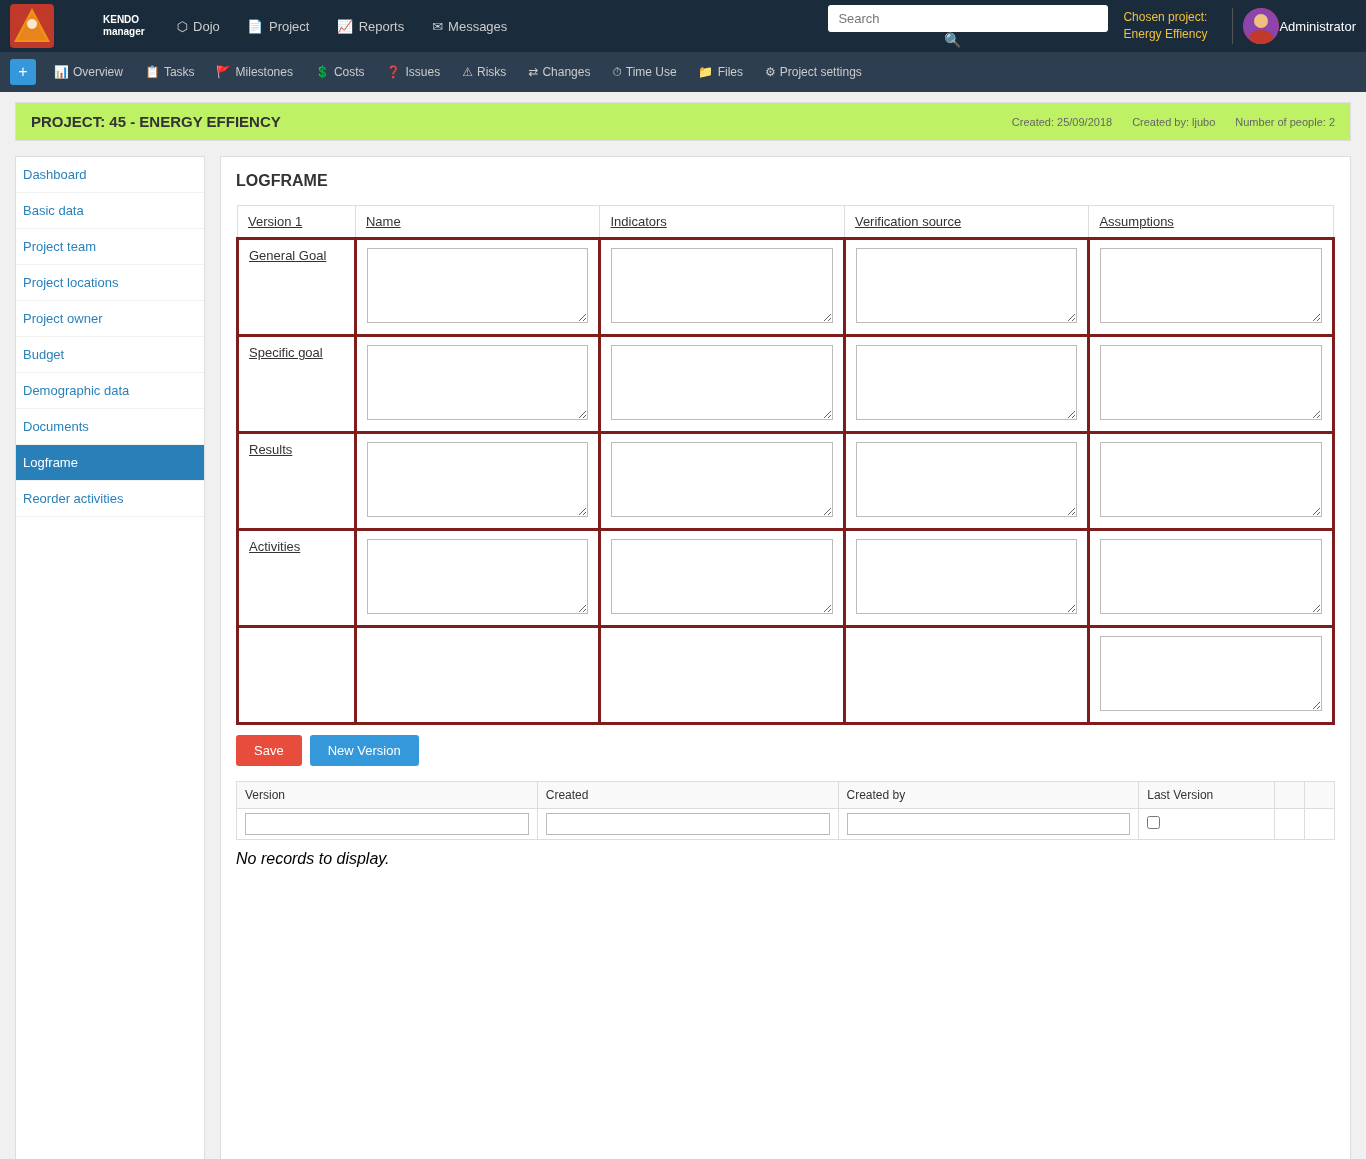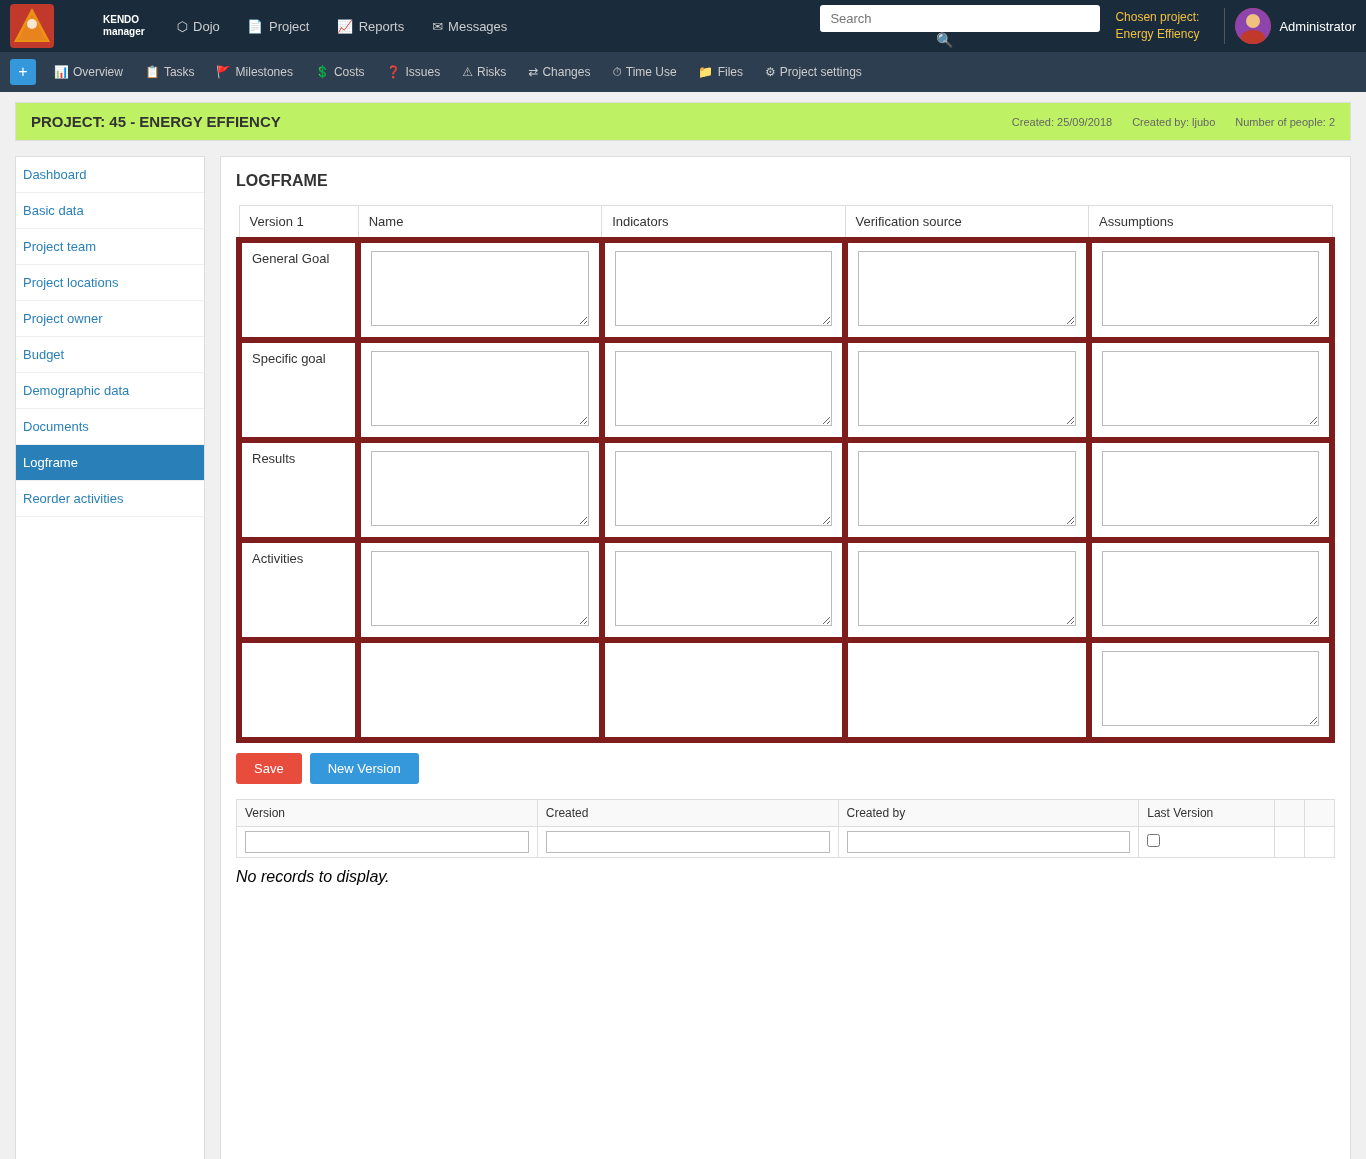--- a/index.html
+++ b/index.html
@@ -71,21 +71,21 @@
     .chosen-project {
       color: #f0c040;
       font-size: 12px;
       text-align: right;
       margin-right: 15px;
       line-height: 1.4;
     }
     .user-area {
       display: flex;
       align-items: center;
-      gap: 8px;
+      gap: 0;
       color: #fff;
     }
     .user-avatar {
       width: 36px;
       height: 36px;
       border-radius: 50%;
       background: #c0392b;
       display: flex;
       align-items: center;
       justify-content: center;
@@ -190,32 +190,33 @@
       font-size: 16px;
       font-weight: bold;
       color: #333;
       margin-bottom: 15px;
     }
 
     
     .logframe-table {
       width: 100%;
       border-collapse: collapse;
+      text-decoration: underline;
     }
     .logframe-table th {
       text-align: left;
       padding: 8px 10px;
       border: 1px solid #ddd;
       background: #fff;
       font-weight: normal;
       font-size: 13px;
       color: #333;
     }
     .logframe-table td {
-      border: 6px solid #7f1d1d;
+      border: 3px solid #7f1d1d;
       padding: 8px 10px;
       vertical-align: top;
     }
     .row-label {
       font-size: 13px;
       color: #333;
       white-space: nowrap;
       padding-right: 10px;
       vertical-align: middle;
     }

